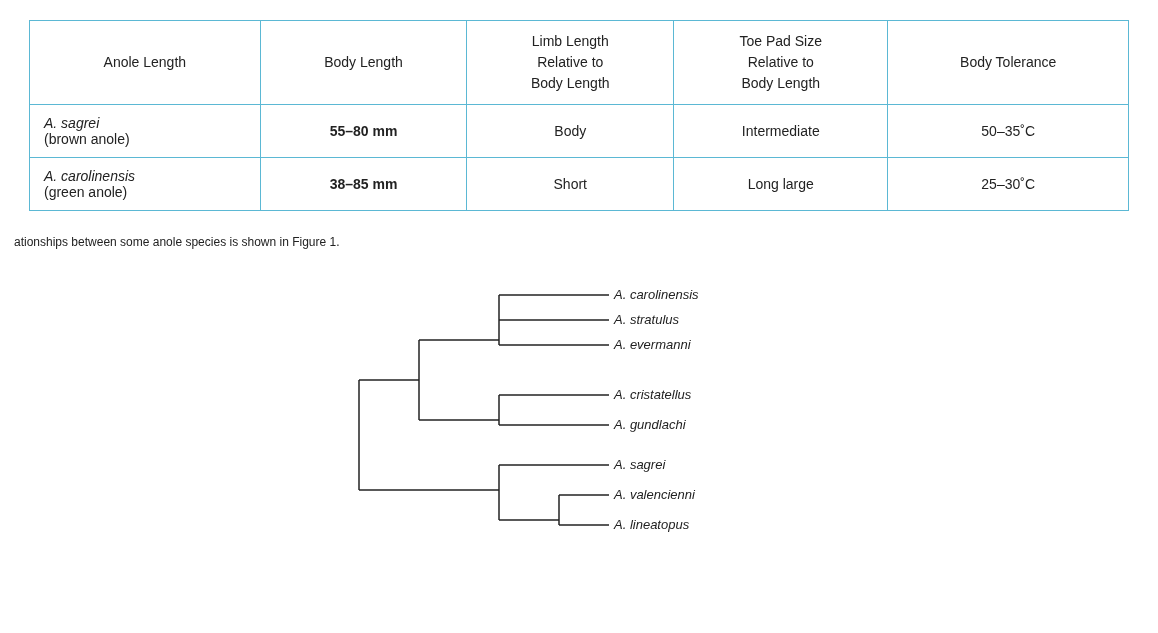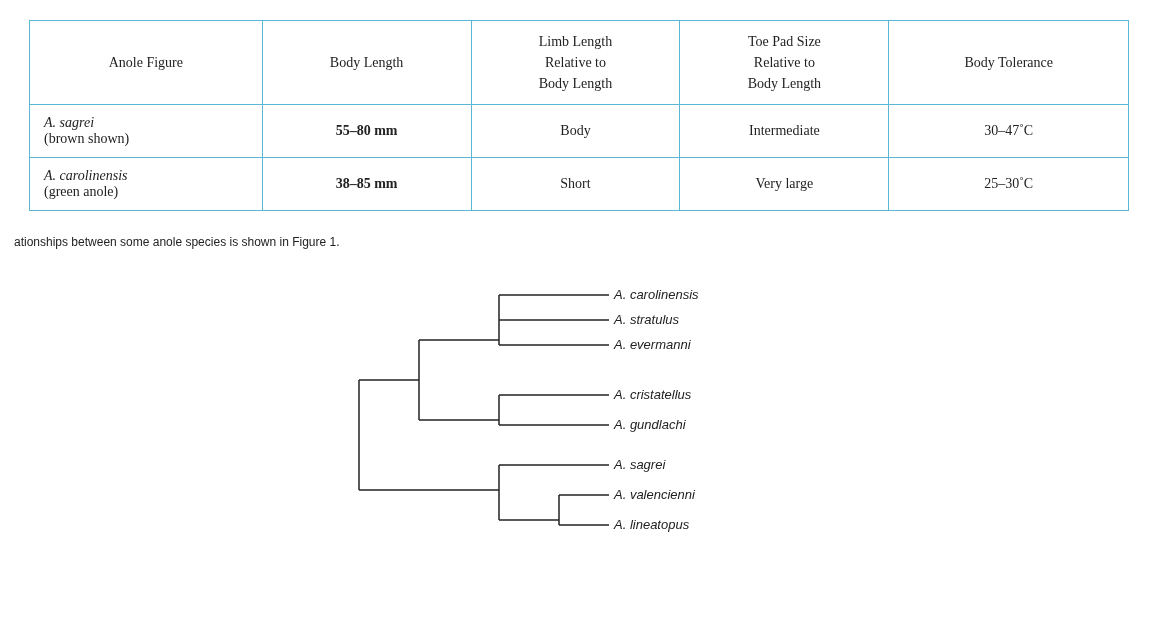--- a/index.html
+++ b/index.html
@@ -21,21 +21,20 @@
     table {
       border-collapse: collapse;
       width: 100%;
     }
 
     th, td {
       border: 1.5px solid #5bb8d4;
       padding: 10px 14px;
       vertical-align: middle;
       text-align: center;
-      font-family: Liberation Serif, serif;
     }
 
     th {
       font-weight: normal;
       font-size: 14px;
       line-height: 1.5;
     }
 
     td.species-cell {
       text-align: left;
@@ -68,46 +67,46 @@
       display: block;
     }
   </style>
 </head>
 <body>
 
 <div class="table-container">
   <table>
     <thead>
       <tr>
-        <th>Anole Figure</th>
+        <th>Anole Length</th>
         <th>Body Length</th>
         <th>Limb Length<br>Relative to<br>Body Length</th>
         <th>Toe Pad Size<br>Relative to<br>Body Length</th>
         <th>Body Tolerance</th>
       </tr>
     </thead>
     <tbody>
       <tr>
         <td class="species-cell">
           <em>A. sagrei</em><br>
-          <span class="sub">(brown shown)</span>
+          <span class="sub">(brown anole)</span>
         </td>
         <td class="bold-val">55–80 mm</td>
         <td>Body</td>
         <td>Intermediate</td>
-        <td>30–47˚C</td>
+        <td>50–35˚C</td>
       </tr>
       <tr>
         <td class="species-cell">
           <em>A. carolinensis</em><br>
           <span class="sub">(green anole)</span>
         </td>
         <td class="bold-val">38–85 mm</td>
         <td>Short</td>
-        <td>Very large</td>
+        <td>Long large</td>
         <td>25–30˚C</td>
       </tr>
     </tbody>
   </table>
 </div>
 
 <p class="description-text">ationships between some anole species is shown in Figure 1.</p>
 
 <div class="phylo-container">
   <svg class="phylo-svg" width="560" height="290" viewBox="0 0 560 290">

